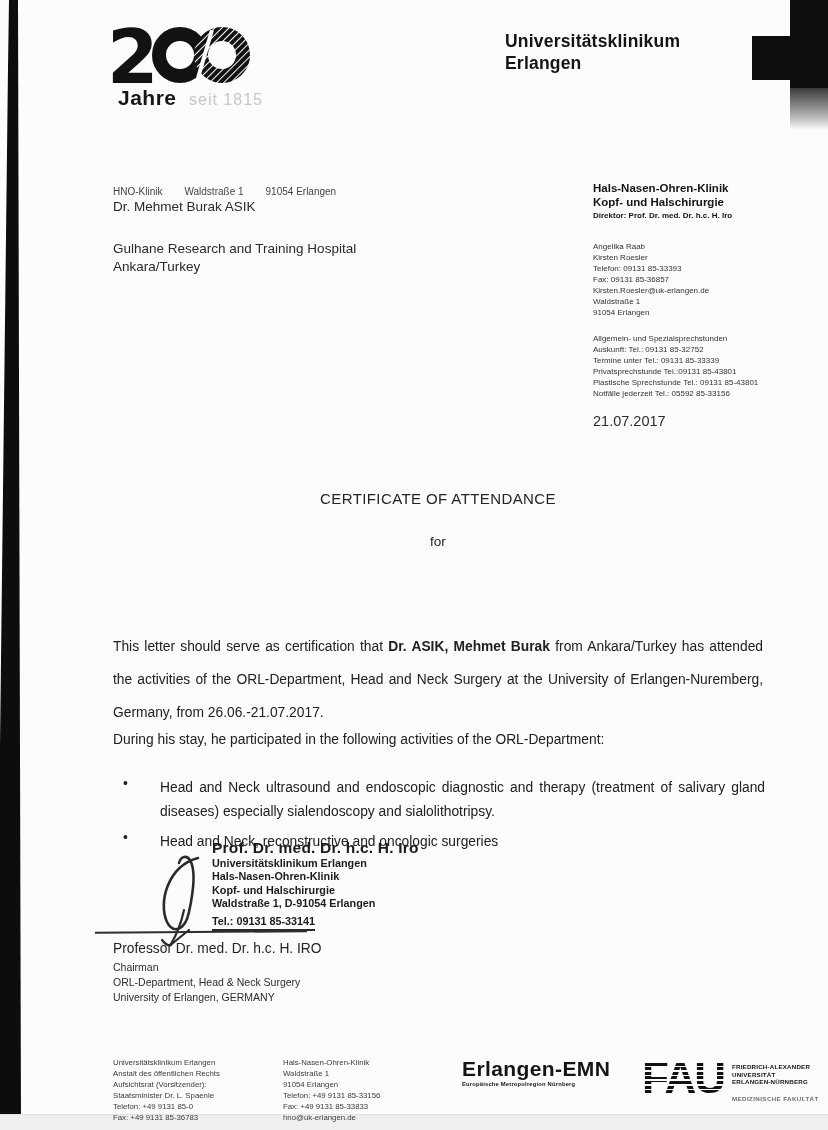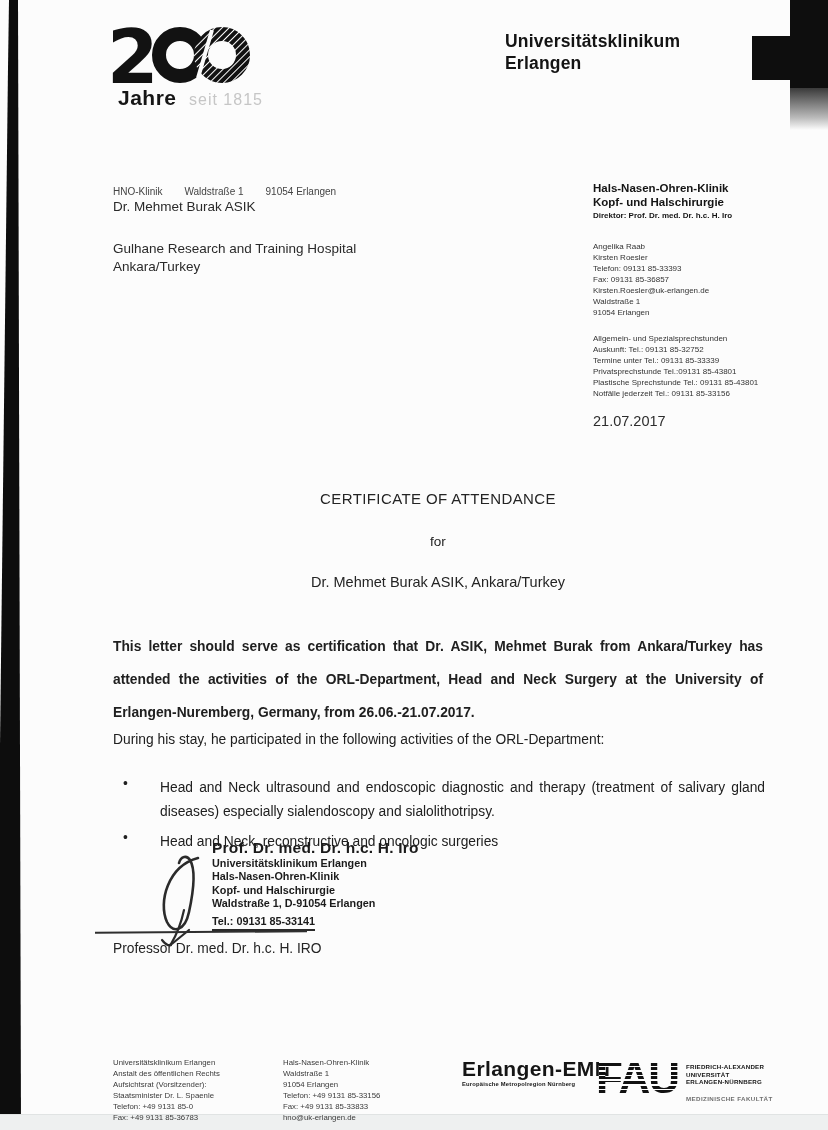--- a/index.html
+++ b/index.html
@@ -42,21 +42,21 @@
   .date{left:593px;top:413px;font-size:14.5px;color:#2d2d2d;}
 
   
   .title-wrap{left:113px;top:490px;width:650px;text-align:center;color:#242424;}
   .title-h{font-size:15px;letter-spacing:0.4px;}
   .title-for{font-size:13.5px;margin-top:27px;}
   .title-sub{font-size:14.5px;margin-top:25px;}
 
   
   .para{left:113px;width:650px;font-size:13.8px;color:#202020;text-align:justify;}
-  .p1{top:630px;line-height:33px;font-weight:bold;}
+  .p1{top:630px;line-height:33px;}
   .p2{top:730px;line-height:20px;}
   .bullet{left:113px;width:652px;display:flex;color:#202020;}
   .b1{top:776px;}
   .b2{top:830px;}
   .bullet .dot{width:37px;font-size:13.8px;padding-left:10px;}
   .bullet .btxt{flex:1;font-size:13.8px;line-height:24px;text-align:justify;}
   .b2 .btxt{text-align:left;}
 
   
   .stamp{left:212px;top:839px;color:#1b1b1b;}
@@ -75,21 +75,21 @@
 
   .ccc{left:462px;top:1056px;width:160px;color:#151515;}
   .ccc-top{display:flex;align-items:flex-start;}
   .ccc-big{font-weight:bold;font-size:33px;line-height:30px;letter-spacing:1px;}
   .ccc-words{margin-left:5px;margin-top:2px;}
   .ccc-word{font-weight:bold;font-size:5.5px;line-height:7.5px;border-left:9px solid #151515;padding-left:3px;}
   .ccc-globe{margin-left:4px;margin-top:6px;}
   .ccc-name{font-weight:bold;font-size:21px;letter-spacing:0.4px;margin-top:2px;line-height:22px;}
   .ccc-sub{font-weight:bold;font-size:5.8px;margin-top:1px;letter-spacing:0.2px;}
 
-  .fau{left:596px;top:1058px;display:flex;color:#151515;}
+  .fau{left:642px;top:1058px;display:flex;color:#151515;}
   .fau-big{font-weight:bold;font-size:44px;line-height:40px;letter-spacing:-2px;
     background:repeating-linear-gradient(180deg,#111 0 3px,#fdfdfd 3px 4.6px);
     -webkit-background-clip:text;background-clip:text;color:transparent;}
   .fau-right{margin-left:8px;margin-top:5px;}
   .fau-line{font-weight:bold;font-size:6.2px;line-height:7.6px;letter-spacing:0.2px;}
   .fau-sub{font-weight:bold;font-size:6.2px;margin-top:9px;color:#6f6f6f;letter-spacing:0.4px;}
 </style>
 </head>
 <body>
 
@@ -144,29 +144,28 @@
       <div>Kirsten.Roesler@uk-erlangen.de</div>
       <div>Waldstraße 1</div>
       <div>91054 Erlangen</div>
     </div>
     <div class="hours">
       <div>Allgemein- und Spezialsprechstunden</div>
       <div>Auskunft: Tel.: 09131 85-32752</div>
       <div>Termine unter Tel.: 09131 85-33339</div>
       <div>Privatsprechstunde Tel.:09131 85-43801</div>
       <div>Plastische Sprechstunde Tel.: 09131 85-43801</div>
-      <div>Notfälle jederzeit Tel.: 09131 85-33156</div>
+      <div>Notfälle jederzeit Tel.: 05592 85-33156</div>
     </div>
   </div>
   <div class="abs date">21.07.2017</div>
 
   <div class="abs title-wrap">
     <div class="title-h">CERTIFICATE OF ATTENDANCE</div>
     <div class="title-for">for</div>
-    <div class="title-sub">Dr. Mehmet Burak ASIK, Ankara/Turkey</div>
   </div>
 
   <div class="abs para p1"><span>This letter should serve as certification that </span><b>Dr. ASIK, Mehmet Burak</b><span> from Ankara/Turkey has attended the activities of the ORL-Department, Head and Neck Surgery at the University of Erlangen-Nuremberg, Germany, from 26.06.-21.07.2017.</span></div>
   <div class="abs para p2">During his stay, he participated in the following activities of the ORL-Department:</div>
 
   <div class="abs bullet b1">
     <div class="dot">•</div>
     <div class="btxt">Head and Neck ultrasound and endoscopic diagnostic and therapy (treatment of salivary gland diseases) especially sialendoscopy and sialolithotripsy.</div>
   </div>
   <div class="abs bullet b2">
@@ -184,20 +183,25 @@
   </div>
 
   <svg class="abs sig-svg" width="80" height="100" viewBox="0 0 80 100">
     <path d="M46 6 C 16 14, 6 50, 15 70 C 21 82, 33 79, 37 60 C 42 37, 44 18, 38 8 C 35 3, 29 4, 27 11" fill="none" stroke="#2b2b2b" stroke-width="2.6" stroke-linecap="round"></path>
     <path d="M32 58 C 29 72, 25 82, 19 92" fill="none" stroke="#2b2b2b" stroke-width="2.2" stroke-linecap="round"></path>
     <path d="M10 88 C 14 93, 17 95, 21 91 L 37 78" fill="none" stroke="#2b2b2b" stroke-width="2.2" stroke-linecap="round"></path>
   </svg>
   <div class="abs sig-line"></div>
 
   <div class="abs sig-name">Professor Dr. med. Dr. h.c. H. IRO</div>
+  <div class="abs sig-role">
+    <div>Chairman</div>
+    <div>ORL-Department, Head &amp; Neck Surgery</div>
+    <div>University of Erlangen, GERMANY</div>
+  </div>
 
   <div class="abs fcol fcol1">
     <div>Universitätsklinikum Erlangen</div>
     <div>Anstalt des öffentlichen Rechts</div>
     <div>Aufsichtsrat (Vorsitzender):</div>
     <div>Staatsminister Dr. L. Spaenle</div>
     <div>Telefon: +49 9131 85-0</div>
     <div>Fax: +49 9131 85-36783</div>
   </div>
   <div class="abs fcol fcol2">

